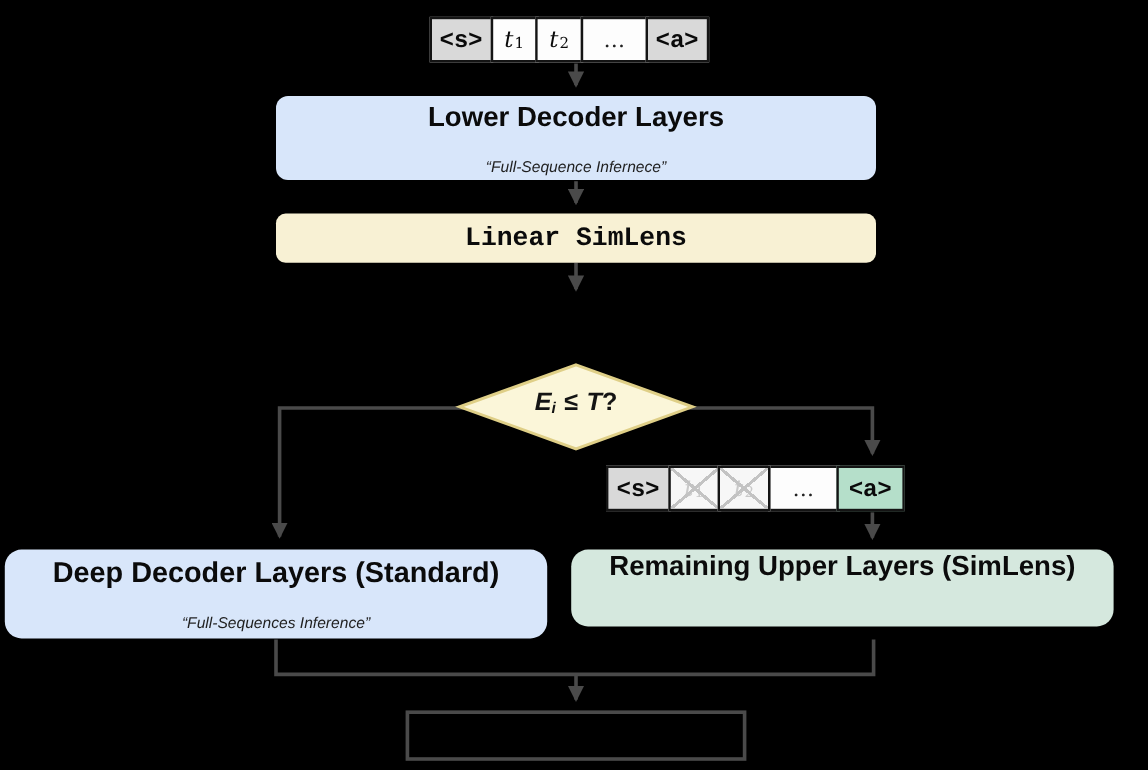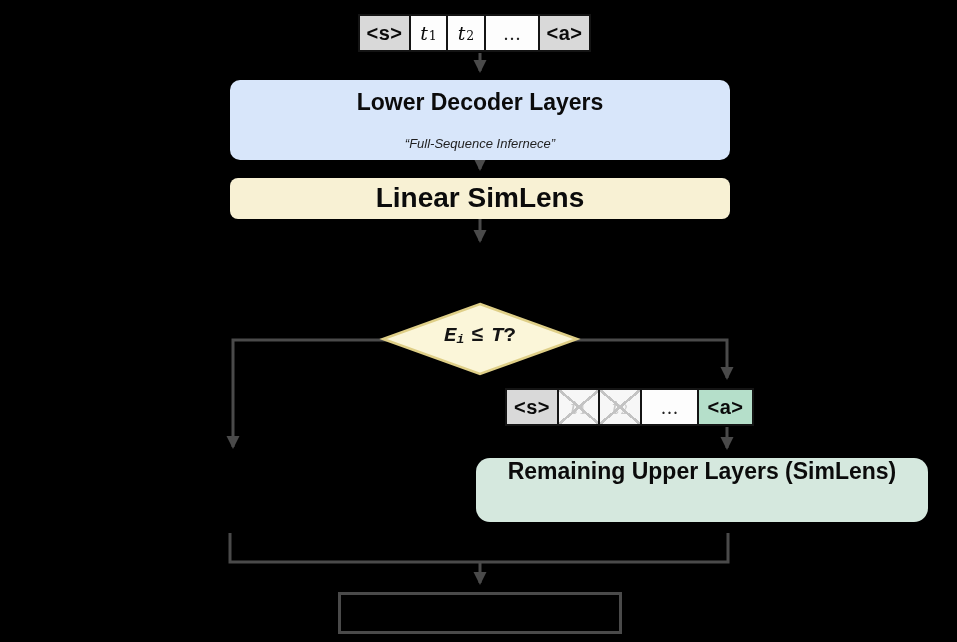--- a/index.html
+++ b/index.html
@@ -37,27 +37,27 @@
   .node{
     position:absolute;display:flex;flex-direction:column;align-items:center;
     justify-content:center;text-align:center;box-sizing:border-box;
   }
   .node .title{font-weight:bold;color:#0b0b0b;line-height:1.15;}
   .node .subtitle{font-style:italic;font-size:13px;color:#1f1f1f;margin-top:20px;}
   .blue{background:#d8e6fa;border-radius:10px;}
   .cream{background:#f8f1d4;border-radius:8px;}
   .greenbox{background:#d5e8de;border-radius:14px;}
   .t23{font-size:23px;}
-  .t22{font-size:28px;}
+  .t22{font-size:22px;font-family:Liberation Mono, monospace;}
   .t24{font-size:24px;}
 
   
   .diamond-label{
     position:absolute;left:393px;top:324px;width:174px;text-align:center;
-    font-family:Liberation Mono, monospace;font-size:21px;color:#141414;font-weight:bold;
+    font-family:Liberation Sans, sans-serif;font-size:21px;color:#141414;font-weight:bold;
   }
   .mvar{font-style:italic;font-weight:bold;}
   .msub-i{font-size:13px;font-style:italic;position:relative;bottom:-2px;}
   .mop{font-style:normal;margin:0 7px;}
   .mq{font-style:normal;}
 
   
   .result-box{
     position:absolute;left:338px;top:592px;width:284px;height:42px;
     border:3px solid #4a4a4a;background:transparent;box-sizing:border-box;
@@ -97,21 +97,21 @@
         <span class="msub">1</span>
     </div>
     <div class="cell math" style="width:40px">
       <span class="mi">t</span>
         <span class="msub">2</span>
     </div>
     <div class="cell ellipsis" style="width:57px">…</div>
     <div class="cell tag gray" style="width:53px">&lt;a&gt;</div>
   </div>
 
-  <div class="node blue" style="left:230px;top:80px;width:500px;height:80px;">
+  <div class="node blue" style="left:230px;top:80px;width:500px;height:70px;">
     <div class="title t23">Lower Decoder Layers</div>
     <div class="subtitle">“Full-Sequence Infernece”</div>
   </div>
 
   <div class="node cream" style="left:230px;top:178px;width:500px;height:41px;">
     <div class="title t22">Linear SimLens</div>
   </div>
 
   <div class="diamond-label">
     <span class="mvar">E</span><span class="msub-i">i</span><span class="mop">≤</span><span class="mvar">T</span><span class="mq">?</span>
@@ -124,20 +124,24 @@
         <span class="msub">1</span>
     </div>
     <div class="cell math crossed" style="width:44px">
       <span class="mi">t</span>
         <span class="msub">2</span>
     </div>
     <div class="cell ellipsis" style="width:60px">…</div>
     <div class="cell tag greencell" style="width:57px">&lt;a&gt;</div>
   </div>
 
+  <div class="node blue" style="left:4px;top:458px;width:452px;height:74px;border-radius:14px;">
+    <div class="title t24">Deep Decoder Layers (Standard)</div>
+    <div class="subtitle">“Full-Sequences Inference”</div>
+  </div>
 
   <div class="node greenbox" style="left:476px;top:458px;width:452px;height:64px;justify-content:space-between;">
     <div class="title t23">Remaining Upper Layers (SimLens)</div>
   </div>
 
   <div class="result-box"></div>
 
 </div>
 
 </body></html>

